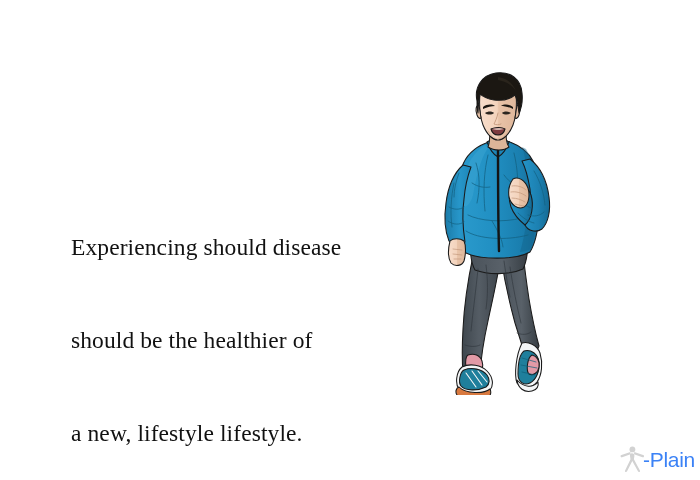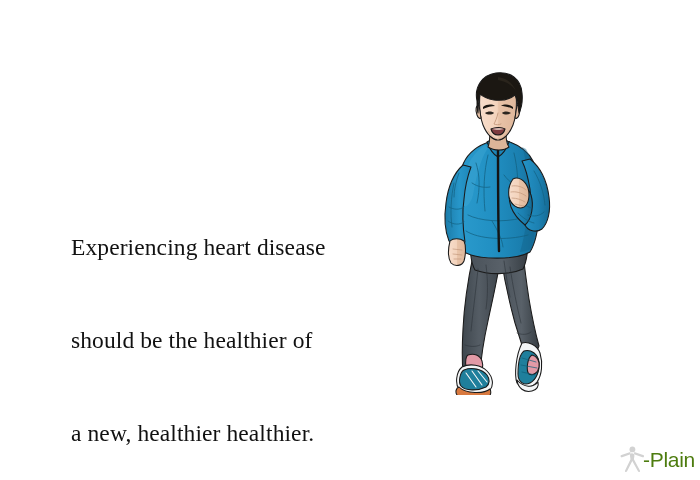--- a/index.html
+++ b/index.html
@@ -52,36 +52,36 @@
     top: 444px;
     width: 76px;
     height: 30px;
     display: flex;
     align-items: center;
   }
   #logo-mark { width: 24px; height: 26px; flex: 0 0 auto; }
   #logo-text {
     font-family: "Liberation Sans", sans-serif;
     font-size: 21px;
-    color: #4d7c0f;
+    color: #3b82f6;
     letter-spacing: -0.3px;
     line-height: 1;
     margin-left: -1px;
     font-weight: 400;
   }
 </style>
 </head>
 <body>
 
 <div id="slide">
 
   <div id="caption">
-    <span class="ln">Experiencing heart disease</span>
+    <span class="ln">Experiencing should disease</span>
     <span class="ln">should be the healthier of</span>
-    <span class="ln">a new, healthier healthier.</span>
+    <span class="ln">a new, lifestyle lifestyle.</span>
   </div>
 
   <div id="illustration">
     <svg viewBox="0 0 180 340" xmlns="http://www.w3.org/2000/svg">
       <defs>
         <linearGradient id="gJacket" x1="0" y1="0" x2="1" y2="0">
           <stop offset="0%" stop-color="#2b9bcd"></stop>
           <stop offset="42%" stop-color="#2190c3"></stop>
           <stop offset="78%" stop-color="#1a7eae"></stop>
           <stop offset="100%" stop-color="#176c97"></stop>

